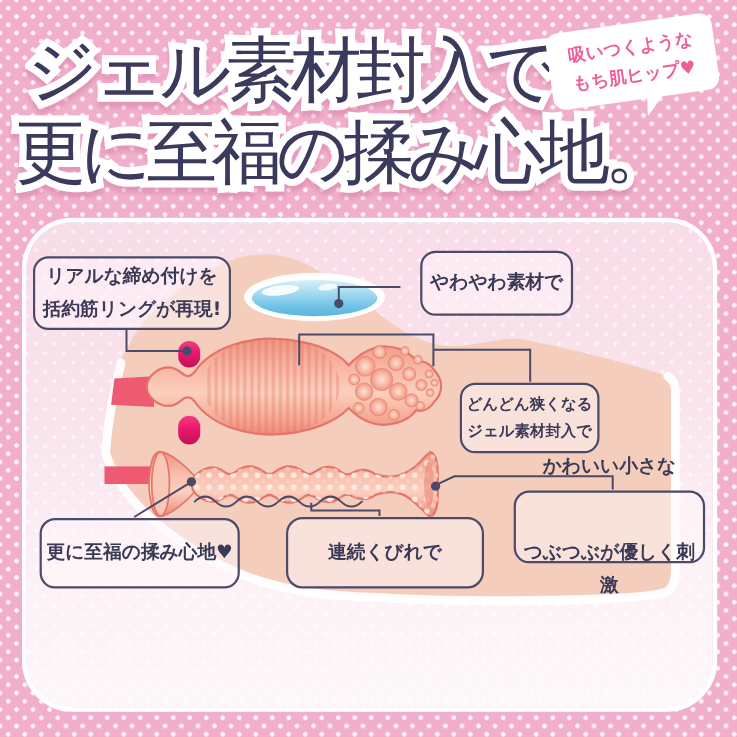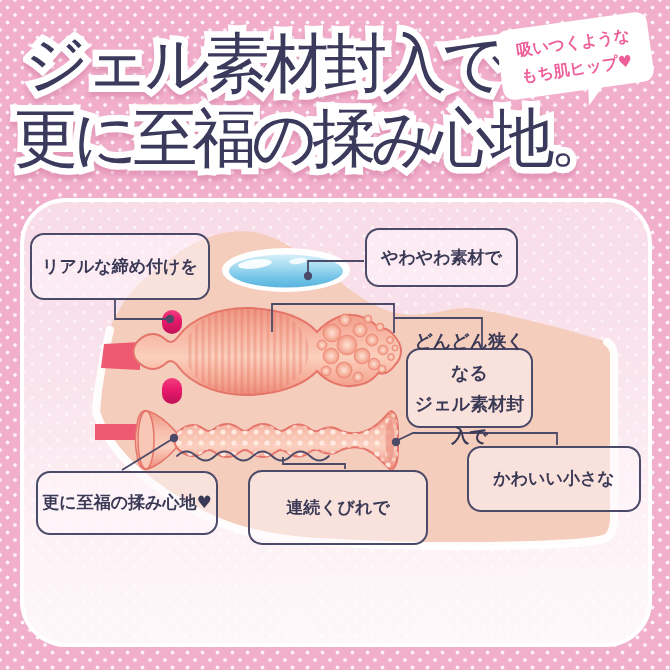--- a/index.html
+++ b/index.html
@@ -45,25 +45,25 @@
     transform:rotate(6deg);
   }
   .callout {
     position:absolute; box-sizing:border-box;
     border:2px solid #4b4a68; border-radius:14px;
     background:rgba(255,248,251,.5);
     color:#3a3956; font-weight:700; font-size:17px; line-height:1.75; text-align:center;
     display:flex; flex-direction:column; justify-content:center;
   }
   .co-a { left:30px;  top:233px; width:180px; height:67px; }
-  .co-b { left:365px; top:228px; width:153px; height:59px; }
-  .co-c { left:406px; top:348px; width:127px; height:80px; font-size:18px; }
+  .co-b { left:382px; top:228px; width:139px; height:59px; }
+  .co-c { left:418px; top:348px; width:127px; height:64px; font-size:14px; }
   .co-d { left:467px; top:446px; width:174px; height:66px;gap:48px; }
   .co-e { left:36px;  top:471px; width:182px; height:64px; }
-  .co-f { left:248px; top:470px; width:180px; height:75px; }
+  .co-f { left:260px; top:470px; width:180px; height:65px;border-radius:15px; }
 </style>
 </head>
 <body>
 
 <div class="stage">
 
   <div class="headline">
     <div class="hl-line hl1">
       <span class="hl-stroke">ジェル素材封入で</span>
       <span class="hl-fill">ジェル素材封入で</span>
@@ -188,30 +188,32 @@
     <g fill="#4b4a68">
       <circle cx="170" cy="319" r="4.2"></circle>
       <circle cx="308" cy="276" r="4.2"></circle>
       <circle cx="396" cy="442" r="4.2"></circle>
       <circle cx="174" cy="438" r="4.2"></circle>
     </g>
   </svg>
 
   <div class="callout co-a">
     <span>リアルな締め付けを</span>
+    <span>括約筋リングが再現!</span>
   </div>
   <div class="callout co-b">
     <span>やわやわ素材で</span>
   </div>
   <div class="callout co-c">
     <span>どんどん狭くなる</span>
     <span>ジェル素材封入で</span>
   </div>
   <div class="callout co-d">
     <span>かわいい小さな</span>
+    <span>つぶつぶが優しく刺激</span>
   </div>
   <div class="callout co-e">
     <span>更に至福の揉み心地♥</span>
   </div>
   <div class="callout co-f">
     <span>連続くびれで</span>
   </div>
 
 </div>
 

